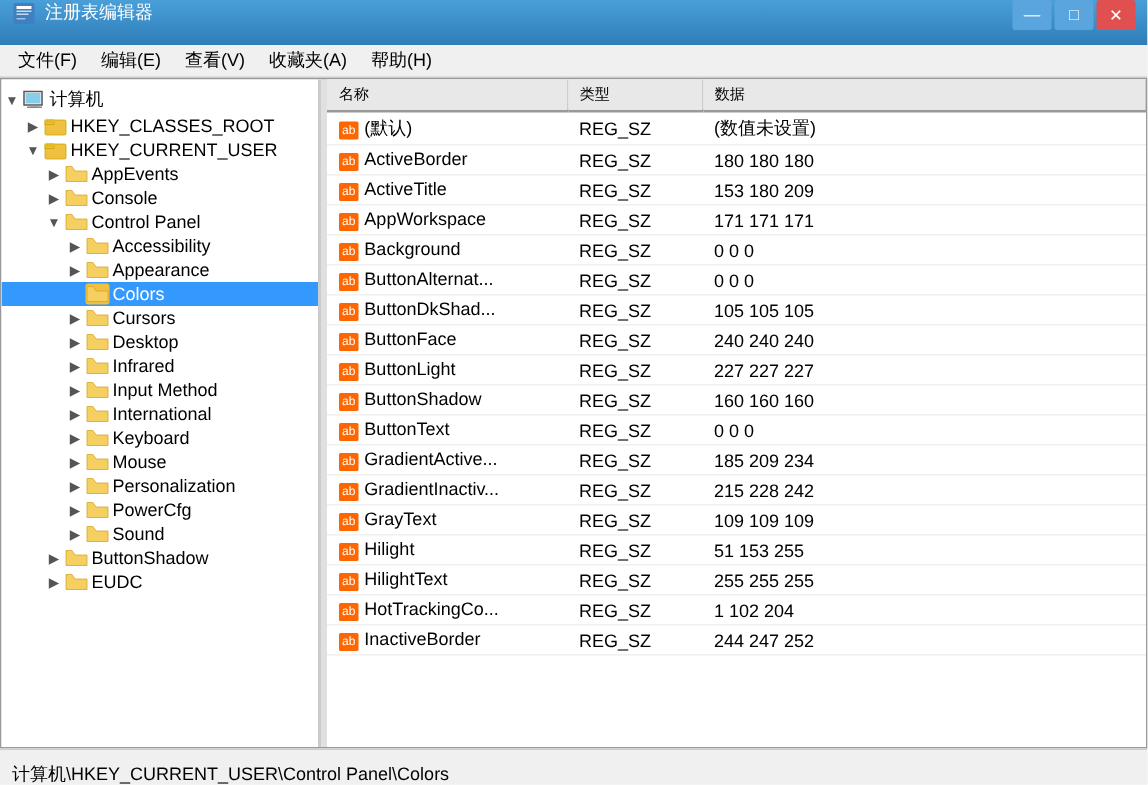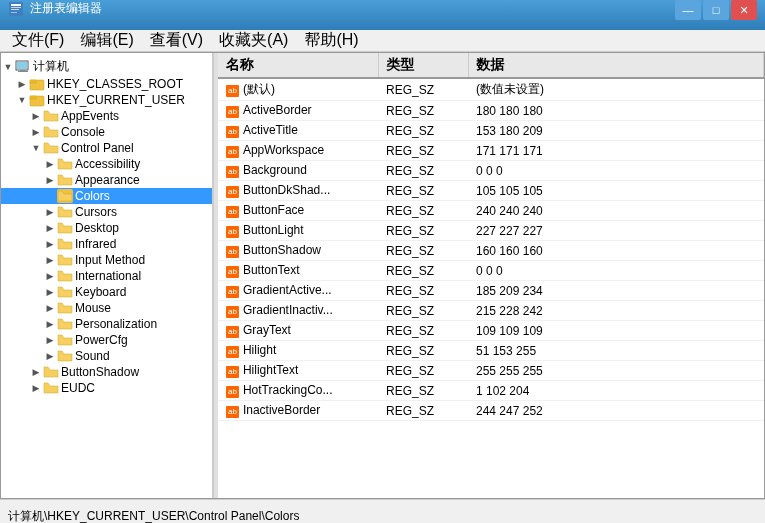--- a/index.html
+++ b/index.html
@@ -60,21 +60,21 @@
       background: #f0f0f0;
       height: 22px;
       display: flex;
       align-items: center;
       padding: 0 4px;
       border-bottom: 1px solid #ccc;
     }
     .menu-item {
       padding: 2px 8px;
       cursor: pointer;
-      font-size: 16px;
+      font-size: 12px;
     }
 
     
     .main-content {
       display: flex;
       height: calc(523px - 30px - 22px - 24px);
       background: white;
       border: 1px solid #999;
     }
 
@@ -138,22 +138,22 @@
     .reg-table thead tr {
       background: #e8e8e8;
       position: sticky;
       top: 0;
     }
     .reg-table th {
       text-align: left;
       padding: 3px 8px;
       border-right: 1px solid #ccc;
       border-bottom: 2px solid #999;
-      font-weight: bold;
-      font-size: 14px;
+      font-weight: normal;
+      font-size: 10px;
       cursor: pointer;
     }
     .reg-table td {
       padding: 2px 8px;
       border-bottom: 1px solid #f0f0f0;
       white-space: nowrap;
     }
 
     .ab-icon {
       display: inline-block;
@@ -476,20 +476,25 @@
             <td><span class="ab-icon">ab</span>AppWorkspace</td>
             <td>REG_SZ</td>
             <td>171 171 171</td>
           </tr>
           <tr>
             <td><span class="ab-icon">ab</span>Background</td>
             <td>REG_SZ</td>
             <td>0 0 0</td>
           </tr>
           <tr>
+            <td><span class="ab-icon">ab</span>ButtonAlternat...</td>
+            <td>REG_SZ</td>
+            <td>0 0 0</td>
+          </tr>
+          <tr>
             <td><span class="ab-icon">ab</span>ButtonDkShad...</td>
             <td>REG_SZ</td>
             <td>105 105 105</td>
           </tr>
           <tr>
             <td><span class="ab-icon">ab</span>ButtonFace</td>
             <td>REG_SZ</td>
             <td>240 240 240</td>
           </tr>
           <tr>

